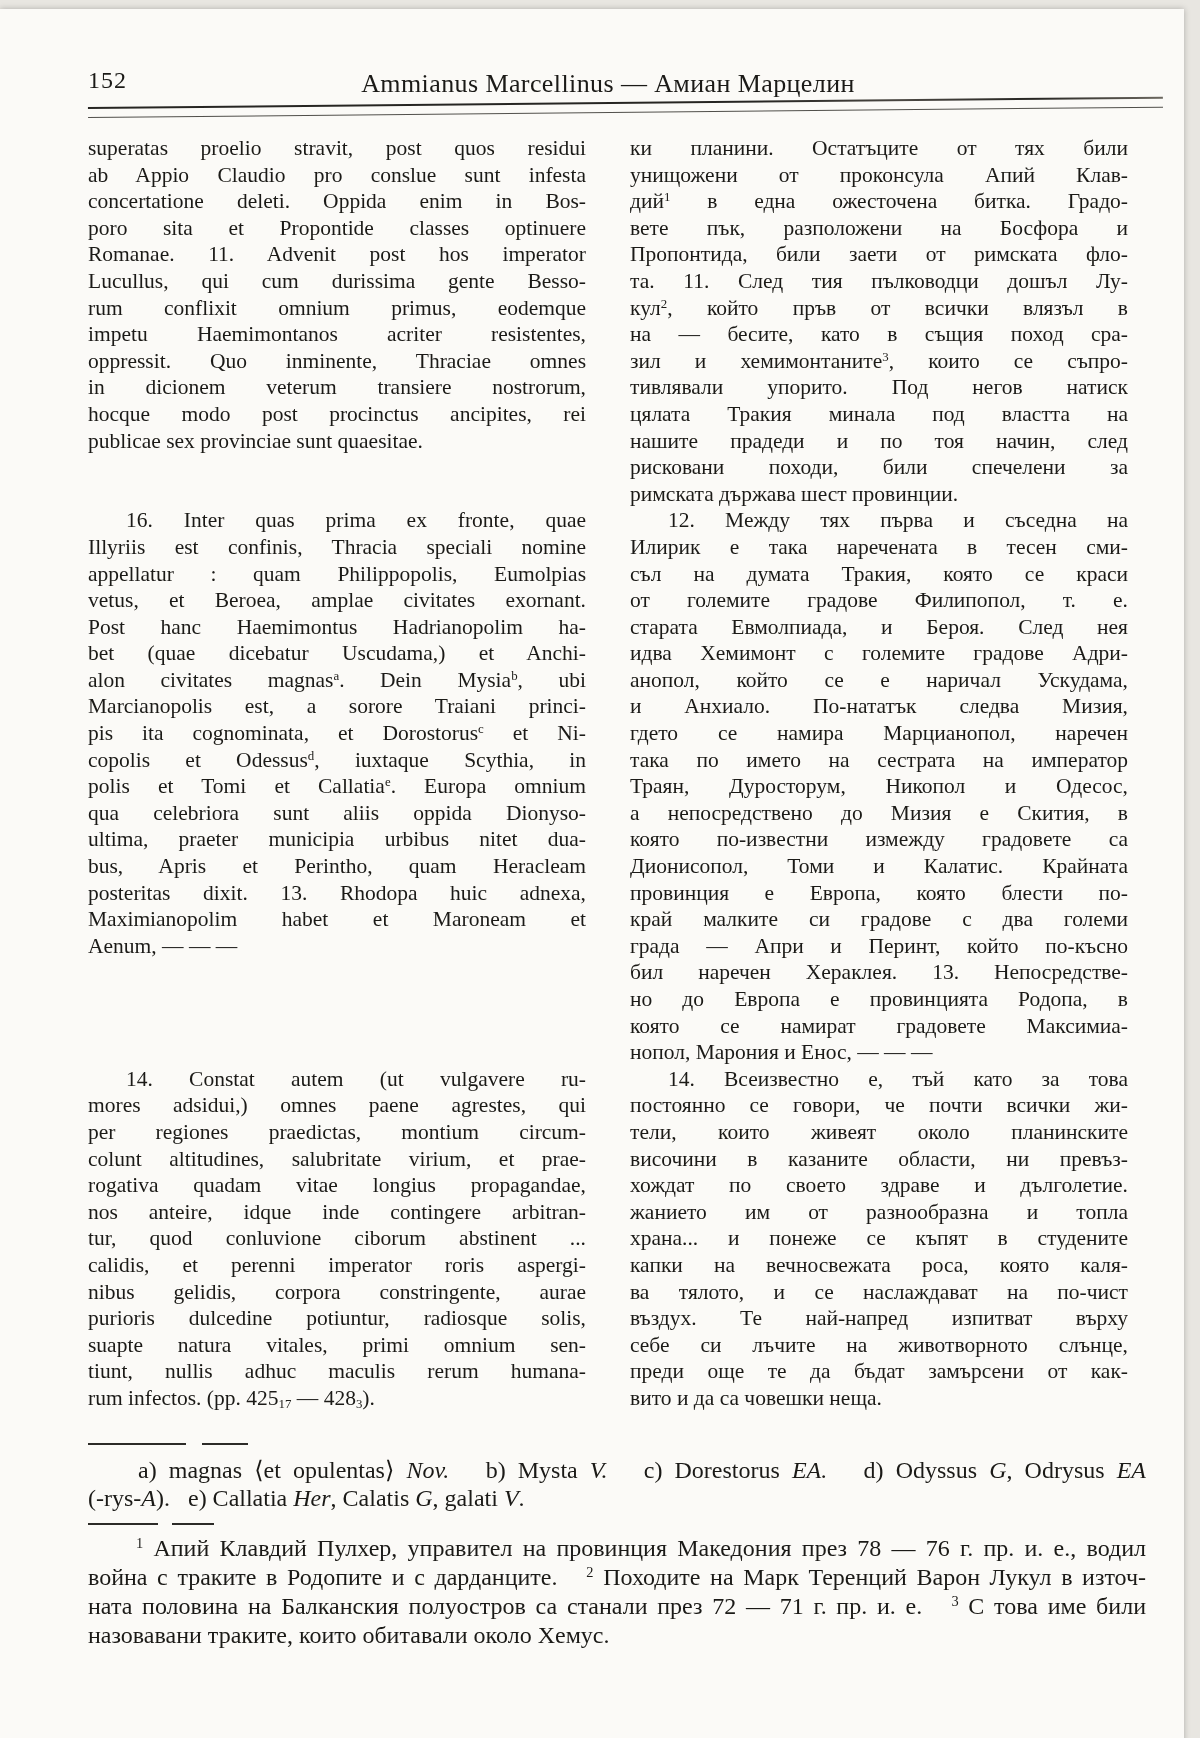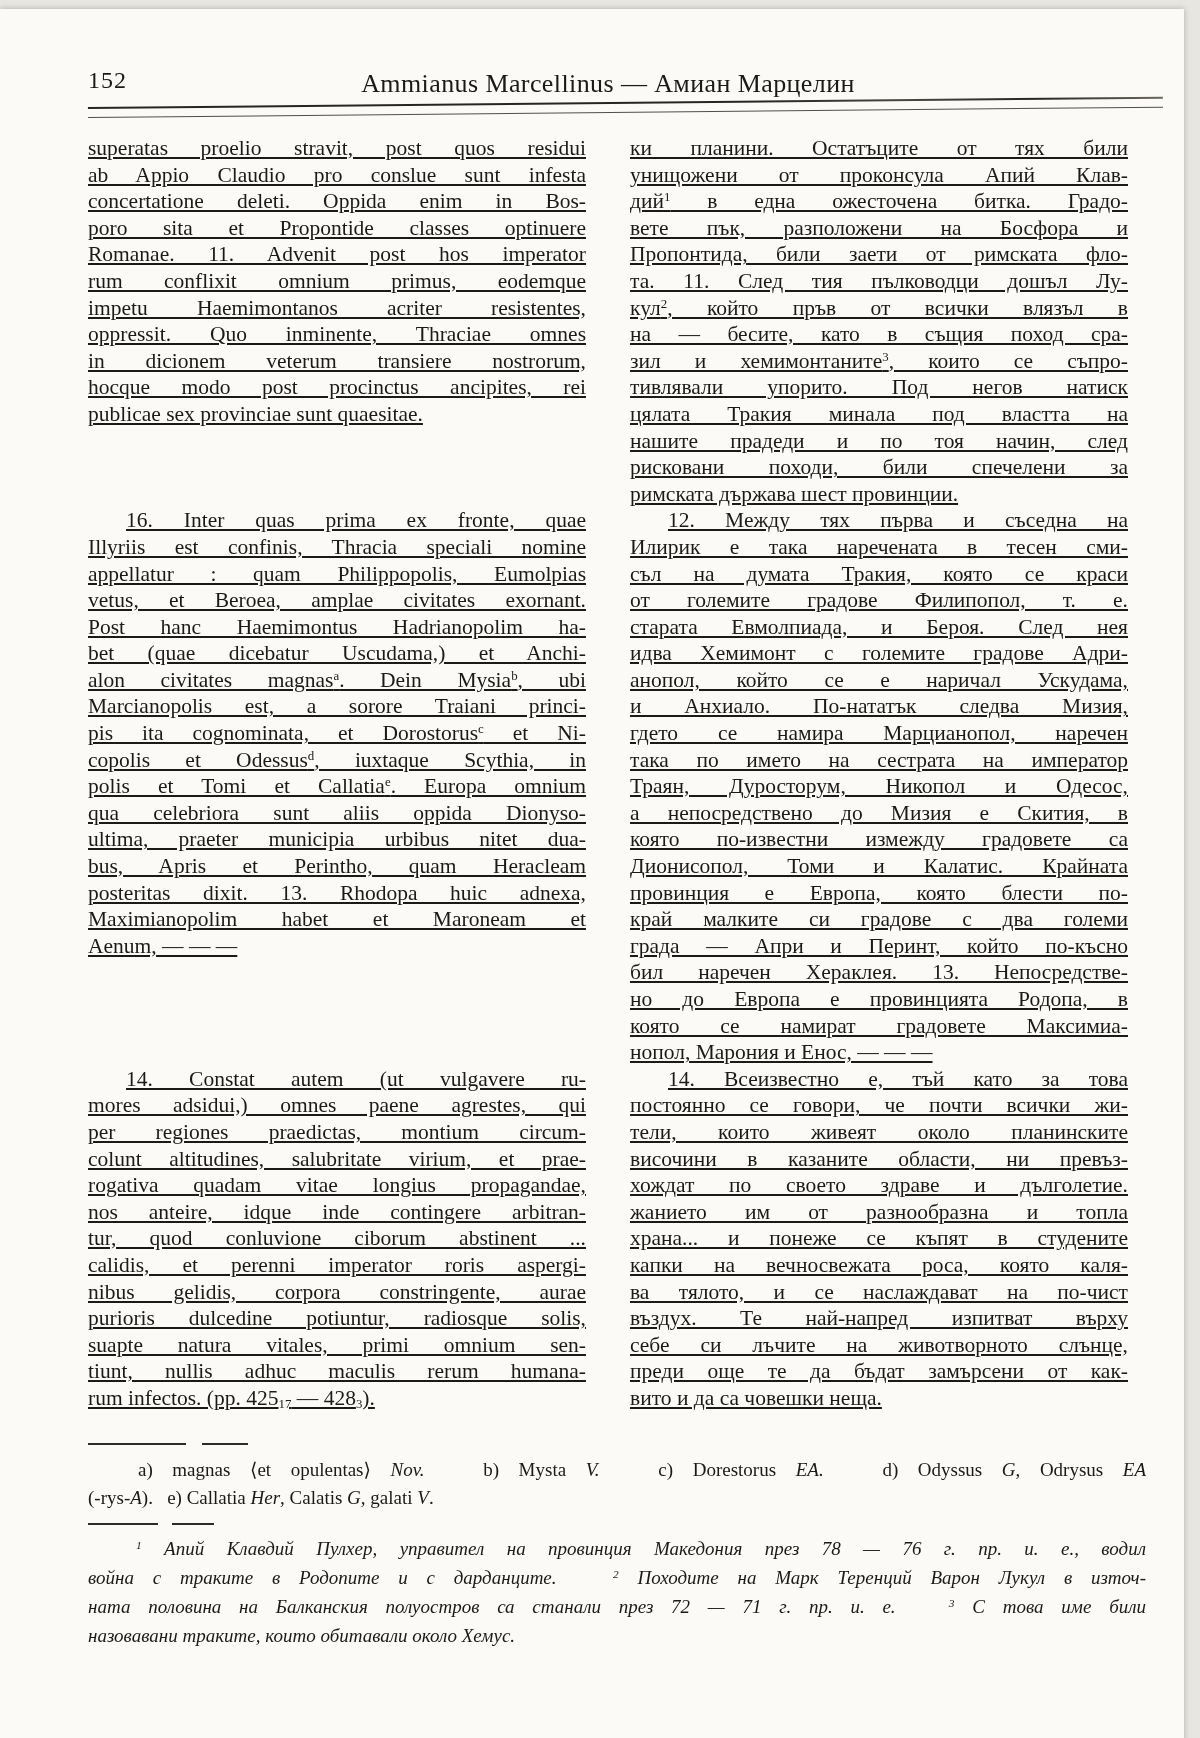--- a/index.html
+++ b/index.html
@@ -16,45 +16,45 @@
   .content{position:absolute;left:88px;top:56px;width:1040px;}
   
   .pageheader{position:relative;height:36px;}
   .pagenum{position:absolute;left:0;top:2px;font-size:24px;letter-spacing:1px;}
   .runtitle{display:block;text-align:center;font-size:26px;letter-spacing:.4px;padding-top:4px;}
   .hrules{transform:rotate(-0.55deg);transform-origin:left center;margin-top:6px;width:1075px;}
   .hrule1{height:2px;background:linear-gradient(90deg,#262522 0 62%,#4a4742 76%,#262522 88%,#6b675f 100%);}
   .hrule2{height:1px;background:#33312d;margin-top:8px;opacity:.85;}
   
   .textblock{margin-top:17px;font-size:21.5px;line-height:26.6px;}
-  .trow{display:flex;gap:44px;align-items:flex-start;text-decoration:underline;}
+  .trow{display:flex;gap:44px;align-items:flex-start;}
   .tcol{width:506px;}
   .tline{
     text-align:justify;text-align-last:justify;
     white-space:nowrap;
   }
   .tline.last{text-align-last:left;}
   .para.indent .tline.first{text-indent:38px;}
   sup{font-size:.6em;line-height:0;vertical-align:.55em;letter-spacing:0;}
   sub{font-size:.6em;line-height:0;vertical-align:-.2em;}
   
   .shortrule{height:2px;font-size:0;}
   .shortrule span{display:inline-block;height:2px;background:#2c2b28;vertical-align:top;}
   .shortrule .seg1{width:98px;margin-right:16px;}
   .shortrule .seg2{width:46px;}
   .rule-apparatus{margin-top:31px;}
   .rule-footnotes{margin-top:11px;}
   .rule-footnotes .seg1{width:70px;margin-right:14px;}
   .rule-footnotes .seg2{width:42px;}
   
-  .apparatus{margin-top:11px;width:1058px;font-size:19px;line-height:28px;}
+  .apparatus{margin-top:11px;width:1058px;font-size:24px;line-height:28px;}
   .apparatus .tline.first{text-indent:50px;}
   .apparatus i{font-style:italic;}
   
-  .footnotes{margin-top:9px;width:1058px;font-size:19px;line-height:29px;font-style:italic;}
+  .footnotes{margin-top:9px;width:1058px;font-size:24px;line-height:29px;}
   .footnotes .tline.first{text-indent:48px;}
 </style>
 </head>
 <body>
 
 <div class="page">
   <div class="content">
 
     <div class="pageheader">
       <span class="pagenum">152</span>
@@ -68,20 +68,21 @@
 
     <div class="textblock">
 
       <div class="trow">
         <div class="tcol para">
             <div class="tline first">superatas proelio stravit, post quos residui</div>
             <div class="tline">ab Appio Claudio pro conslue sunt infesta</div>
             <div class="tline">concertatione deleti. Oppida enim in Bos-</div>
             <div class="tline">poro sita et Propontide classes optinuere</div>
             <div class="tline">Romanae. 11. Advenit post hos imperator</div>
+            <div class="tline">Lucullus, qui cum durissima gente Besso-</div>
             <div class="tline">rum conflixit omnium primus, eodemque</div>
             <div class="tline">impetu Haemimontanos acriter resistentes,</div>
             <div class="tline">oppressit. Quo inminente, Thraciae omnes</div>
             <div class="tline">in dicionem veterum transiere nostrorum,</div>
             <div class="tline">hocque modo post procinctus ancipites, rei</div>
             <div class="tline last">publicae sex provinciae sunt quaesitae.</div>
           </div>
         <div class="tcol para">
             <div class="tline first">ки планини. Остатъците от тях били</div>
             <div class="tline">унищожени от проконсула Апий Клав-</div>

